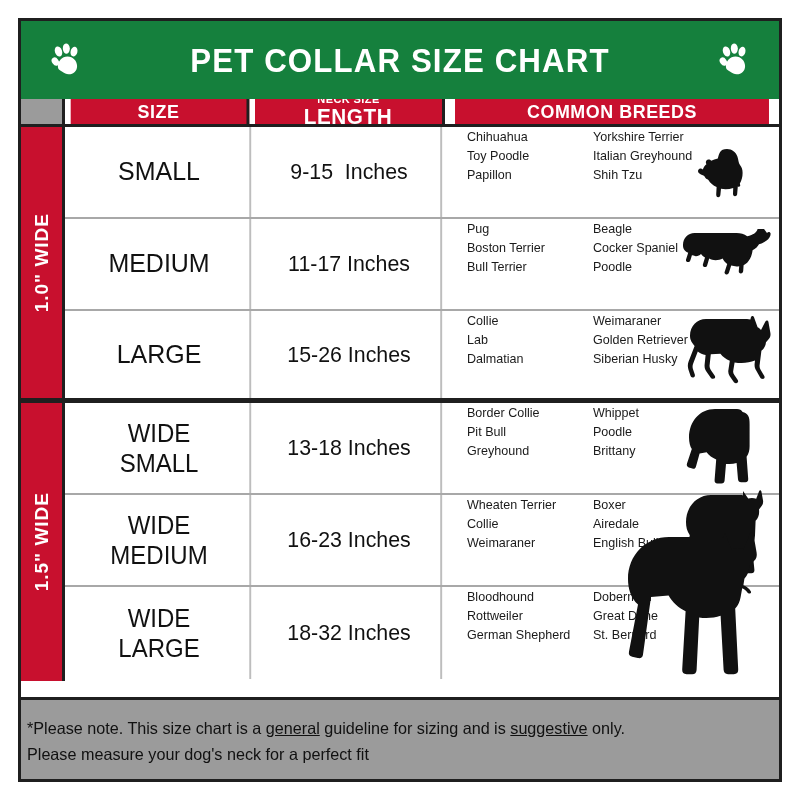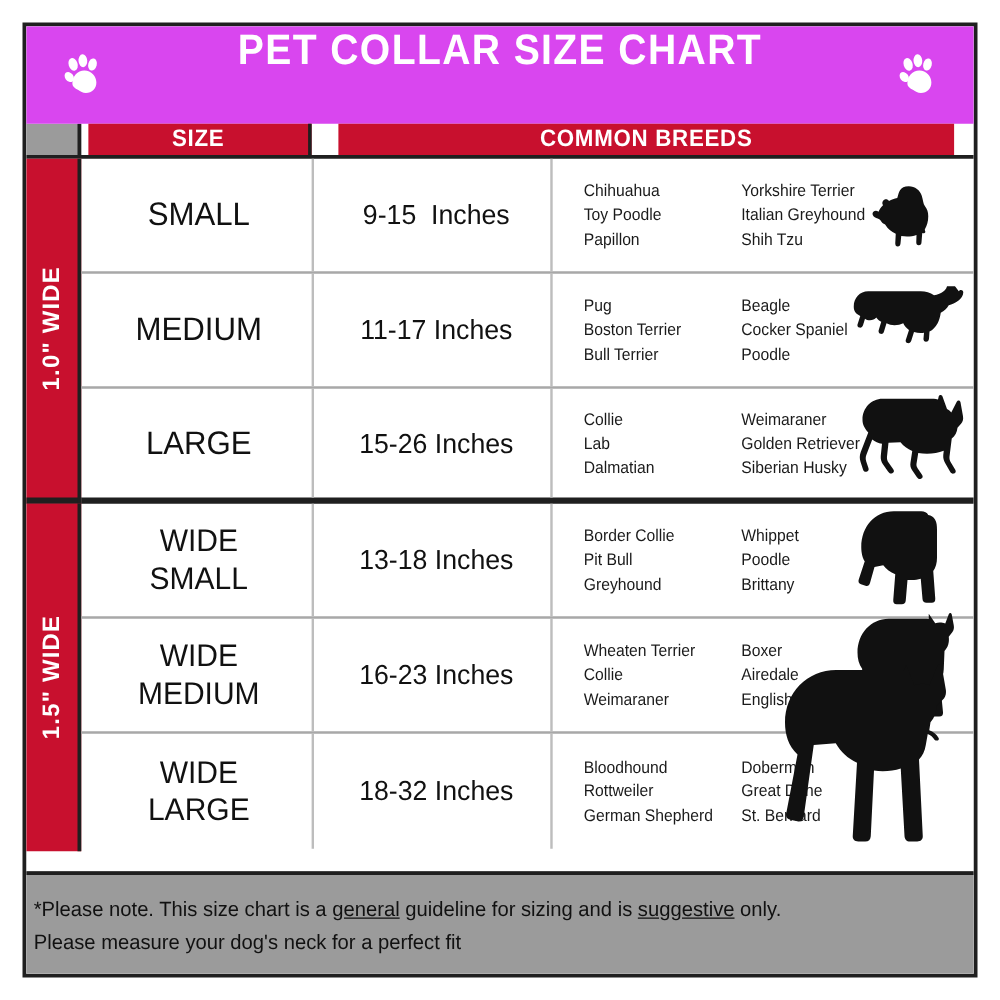--- a/index.html
+++ b/index.html
@@ -19,23 +19,23 @@
     width: 764px; height: 764px;
     border: 3px solid #1f1f1f;
     background: #ffffff;
     overflow: hidden;
   }
 
   
   .hdr {
     position: relative;
     height: 78px;
-    background: #d946ef;
-    display: flex;
-    align-items: flex-start;
+    background: #15803d;
+    display: flex;
+    align-items: center;
     justify-content: center;
   }
   .hdr-title {
     color: #ffffff;
     font-size: 34px;
     font-weight: 700;
     letter-spacing: 1.2px;
     transform: scaleX(0.92);
     white-space: nowrap;
   }
@@ -112,21 +112,20 @@
   .cell-len {
     width: 190px; flex: none;
     display: flex; align-items: center; justify-content: center;
     border-right: 2px solid #bdbdbd;
     font-size: 22px; color: #111111; white-space: pre;
     transform: scaleX(.97);
   }
   .cell-breeds {
     flex: 1;
     display: flex;
-    align-items: center;
     padding-left: 22px;
     position: relative;
   }
   .breedcol { font-size: 13.5px; line-height: 1.42; color: #1a1a1a; transform: scaleX(.93); transform-origin: left center; }
   .breedcol.a { width: 126px; flex: none; }
   .breedcol.b { width: 140px; flex: none; }
 
   .dog { position: absolute; }
 
   
@@ -169,20 +168,24 @@
           <ellipse cx="23" cy="8.6" rx="3.4" ry="4.9" fill="#fff" transform="rotate(14 23 8.6)"></ellipse>
           <ellipse cx="4.4" cy="18.6" rx="3.3" ry="4.4" fill="#fff" transform="rotate(-36 4.4 18.6)"></ellipse>
           <path d="M16.5 13.4c5.6 0 9.6 4.6 9.6 9.6 0 5-3.5 8.3-8.4 8.3-2.6 0-4.2-1.1-6.4-2.5-2.1-1.3-4.4-2.3-4.4-5.3 0-5.3 4.1-10.1 9.6-10.1z" fill="#fff"></path>
         </svg>
       </span>
     </div>
 
     <div class="colhdr">
       <div class="corner"></div>
       <div class="cell c-size">SIZE</div>
+      <div class="cell c-length">
+        <span class="len-small">NECK SIZE</span>
+        <span class="len-big">LENGTH</span>
+      </div>
       <div class="cell c-breeds">COMMON BREEDS</div>
     </div>
 
     <div class="body">
 
       <div class="railcol">
         <div class="rail one">
           <span>1.0" WIDE</span>
         </div>
         <div class="rail two">

